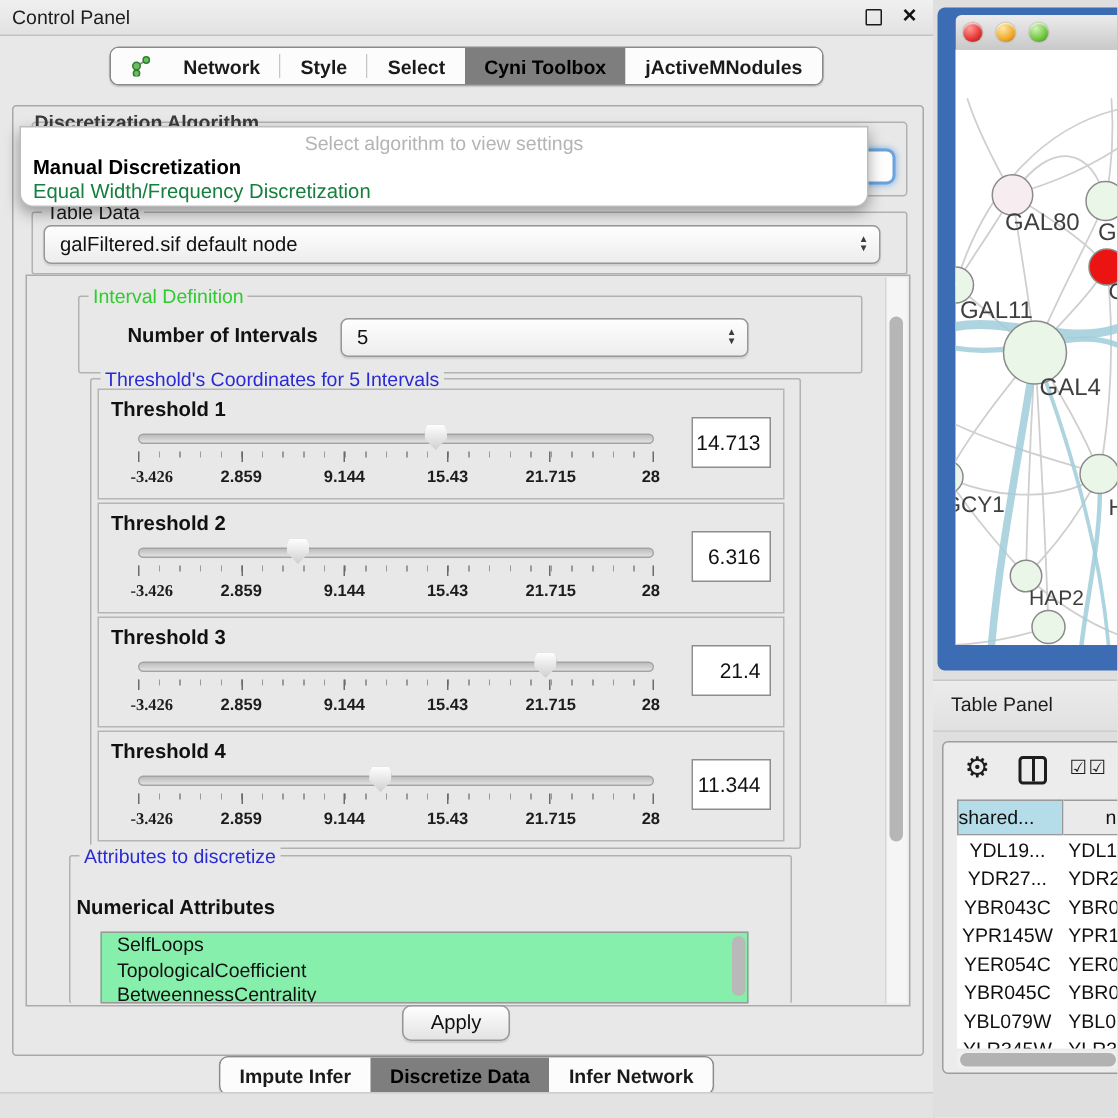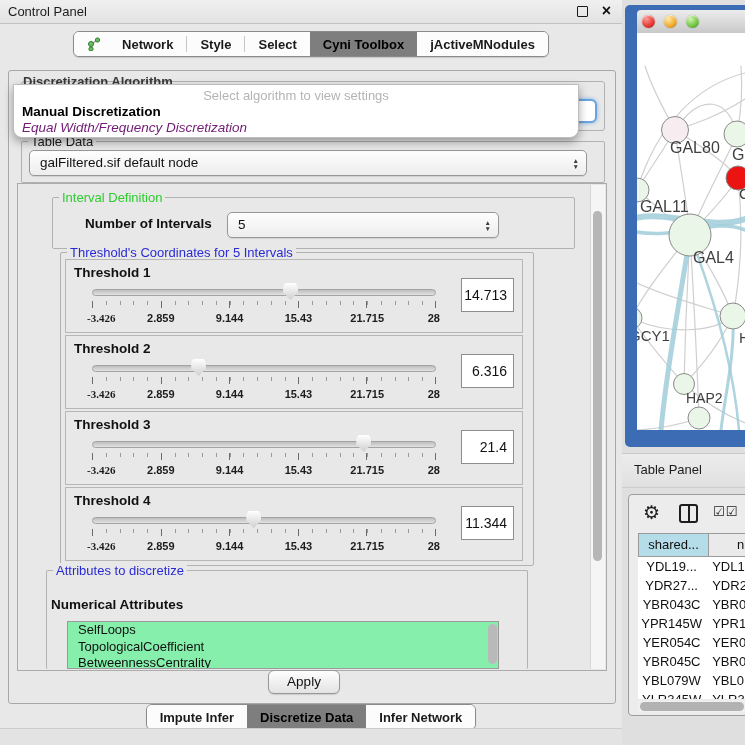--- a/index.html
+++ b/index.html
@@ -22,21 +22,21 @@
   .neticon{width:14px;height:14px;}
   
   .outer{position:absolute;left:8px;top:70px;width:606px;height:632px;border:1px solid #a8a8a8;border-radius:3px;background:#e8e8e8;}
   .disc-label{position:absolute;left:14px;top:3px;font-size:13px;font-weight:700;color:#3a3a3a;z-index:1;}
   .disc-box{position:absolute;left:12px;top:10px;width:582px;height:48px;border:1px solid #b2b2b2;border-radius:3px;z-index:0;}
   .combo-focus-end{position:absolute;left:564px;top:28px;width:20px;height:20px;background:#fff;border:2px solid #6aa3dd;border-radius:0 6px 6px 0;box-shadow:0 0 4px #7fb2e6;z-index:5;}
   
   .popup{position:absolute;left:13px;top:84px;width:564px;height:52px;background:#fff;border:1px solid #bdbdbd;border-radius:0 0 9px 9px;box-shadow:0 4px 10px rgba(0,0,0,.35);z-index:40;}
   .popup-hint{position:absolute;left:0;right:0;top:3px;text-align:center;font-size:13px;color:#b4b4b4;}
   .popup-opt1{position:absolute;left:8px;top:19px;font-size:13.5px;font-weight:700;color:#000;}
-  .popup-opt2{position:absolute;left:8px;top:35px;font-size:13.5px;color:#701a75;font-style:italic;}
+  .popup-opt2{position:absolute;left:8px;top:35px;font-size:13.5px;color:#15803d;}
   
   .tgroup{position:absolute;border:1px solid #b2b2b2;border-radius:2px;}
   .tgroup-label{position:absolute;top:-8px;left:6px;background:#e8e8e8;padding:0 3px;font-size:13px;white-space:nowrap;}
   .lbl-black{color:#1a1a1a;}
   .lbl-green{color:#2ecc2e;}
   .lbl-blue{color:#2a2ad4;}
   
   .combo{position:absolute;height:24px;border:1px solid #979797;border-radius:5px;background:linear-gradient(#fefefe,#ededed);box-shadow:0 1px 1px rgba(0,0,0,.1);}
   .combo-text{position:absolute;left:10px;top:0;line-height:23px;font-size:13.5px;color:#111;white-space:nowrap;}
   .spin{position:absolute;right:7px;top:50%;transform:translateY(-50%);display:flex;flex-direction:column;align-items:center;color:#3c3c3c;}
@@ -81,21 +81,21 @@
   .net-canvas{position:absolute;left:12px;top:28px;width:108px;height:397px;background:#fff;}
   .net-canvas svg{display:block;}
   .tp-titlebar{position:absolute;left:0;top:453px;width:123px;height:33px;background:linear-gradient(#ececec,#e0e0e0);border-top:1px solid #c8c8c8;border-bottom:1px solid #cdcdcd;}
   .tp-title{position:absolute;left:12px;top:0;line-height:32px;font-size:13px;color:#1c1c1c;}
   .tp-box{position:absolute;left:6px;top:494px;width:130px;height:220px;border:1px solid #9c9c9c;border-radius:4px 0 0 4px;background:#ececec;}
   .gear-icon{position:absolute;left:14px;top:6px;font-size:19px;color:#1d1d1d;}
   .split-icon{position:absolute;left:50px;top:9px;width:15px;height:15px;border:2px solid #1d1d1d;border-radius:3px;}
   .split-icon div{position:absolute;left:6.5px;top:0;width:2px;height:100%;background:#1d1d1d;}
   .check-icons{position:absolute;left:84px;top:9px;font-size:13px;color:#1d1d1d;letter-spacing:1px;}
   .tp-header{position:absolute;left:9px;top:38px;height:24px;display:flex;}
-  .th-cell{box-sizing:border-box;border:1px solid #9a9a9a;font-size:13px;color:#111;text-align:center;line-height:22px;}
+  .th-cell{box-sizing:border-box;border:1px solid #9a9a9a;font-size:13px;color:#111;line-height:22px;}
   .th-c0{width:71px;background:#b5dde9;}
   .th-c1{width:60px;background:#eaeaea;border-left:none;text-align:left;padding-left:28px;}
   .tp-rows{position:absolute;left:9px;top:62px;width:131px;height:142px;background:#fff;overflow:hidden;}
   .tp-row{display:flex;height:19px;line-height:19px;font-size:13px;color:#111;}
   .td-c0{width:71px;text-align:center;white-space:nowrap;}
   .td-c1{width:60px;padding-left:7px;white-space:nowrap;}
   .hscroll{position:absolute;left:9px;top:206px;width:114px;height:11px;background:#f0f0f0;}
   .hscroll .thumb-h{position:absolute;left:2px;top:1px;width:104px;height:9px;background:#b2b2b2;border-radius:5px;}
 </style>
 </head>

